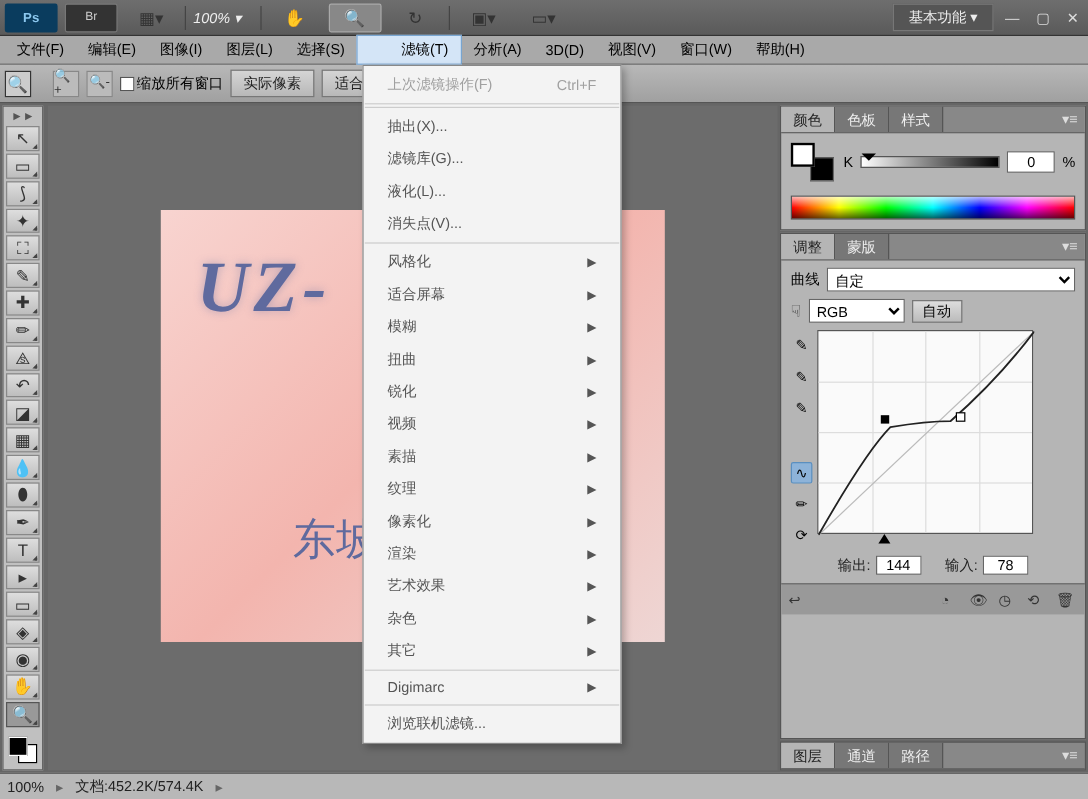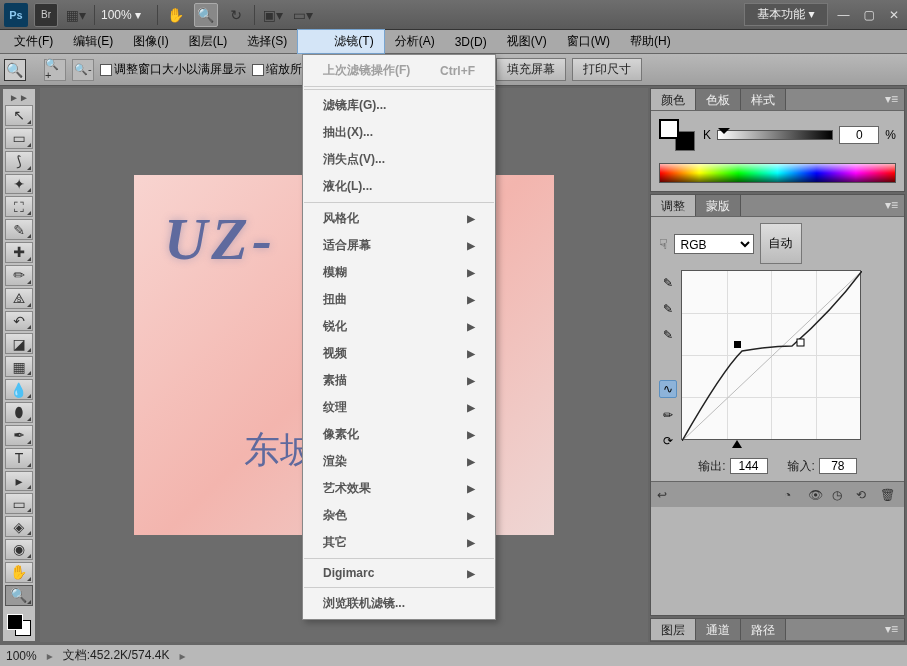--- a/index.html
+++ b/index.html
@@ -1,25 +1,25 @@
 <!DOCTYPE html>
 <html><head>
 <meta charset="utf-8">
 <style>
 * { margin: 0; padding: 0; box-sizing: border-box; font-family: "Microsoft YaHei", Arial, sans-serif; font-size: 12px; }
 body { background: #666; width: 907px; height: 666px; overflow: hidden; user-select: none; }
 
 
 .top-bar { height: 30px; background: linear-gradient(#6e6e6e, #5a5a5a); display: flex; align-items: center; padding: 0 4px; gap: 6px; border-bottom: 1px solid #333; }
-.top-bar .icon-btn { width: 24px; height: 24px; display: flex; align-items: center; justify-content: center; color: #ddd; border-radius: 2px; }
+.top-bar .icon-btn { width: 44px; height: 24px; display: flex; align-items: center; justify-content: center; color: #ddd; border-radius: 2px; }
 .top-bar .icon-btn.ps { background: #0a3c5e; color: #8cc8ef; font-weight: bold; font-size: 11px; }
 .top-bar .icon-btn.br { background: #333; color: #ccc; font-size: 10px; border: 1px solid #777; }
 .top-bar .icon-btn.active { background: #888; border: 1px solid #aaa; }
 .top-bar .divider { width: 1px; height: 20px; background: #444; }
-.zoom-val { color: #eee; width: 50px; }
+.zoom-val { color: #eee; width: 50px; font-style: italic; }
 .workspace-sel { margin-left: auto; color: #eee; padding: 2px 12px; background: #555; border: 1px solid #777; }
 .win-ctrl { color: #ddd; margin: 0 4px; cursor: default; }
 
 
 .menu-bar { height: 24px; background: #a9a9a9; display: flex; align-items: center; padding: 0 4px; border-bottom: 1px solid #666; }
 .menu-item { padding: 3px 10px; color: #000; cursor: default; }
 .menu-item.active { background: #d4e5f7; border: 1px solid #78a5d1; padding-left: 36px; }
 
 
 .options-bar { height: 32px; background: linear-gradient(#b8b8b8, #a0a0a0); display: flex; align-items: center; padding: 0 4px; gap: 6px; border-bottom: 1px solid #555; }
@@ -64,38 +64,38 @@
 .k-row { display: flex; align-items: center; gap: 6px; flex: 1; }
 .slider-track { flex: 1; height: 10px; background: linear-gradient(to right, #fff, #000); border: 1px solid #555; position: relative; }
 .slider-thumb { position: absolute; left: 0; top: -3px; width: 0; height: 0; border: 6px solid transparent; border-top-color: #000; }
 .num-in { width: 40px; border: 1px solid #666; background: #fff; text-align: center; padding: 1px; }
 .spectrum { height: 20px; margin: 4px 8px 8px; border: 1px solid #555; background: linear-gradient(to right, red, yellow, lime, cyan, blue, magenta, red); position: relative; }
 .spectrum::before { content: ''; position: absolute; inset: 0; background: linear-gradient(to bottom, rgba(255,255,255,0.7), transparent 50%, rgba(0,0,0,0.6)); }
 
 .adj-body { padding: 6px 8px; }
 .adj-row { display: flex; align-items: center; gap: 6px; margin-bottom: 6px; }
 .adj-sel { flex: 1; border: 1px solid #666; background: #fff; padding: 2px; height: 20px; }
-.adj-btn { padding: 11px 8px; border: 1px solid #777; background: linear-gradient(#ddd, #bbb); }
+.adj-btn { padding: 0 8px; border: 1px solid #777; background: linear-gradient(#ddd, #bbb); }
 .curve-area { display: flex; gap: 4px; }
 .curve-tools { display: flex; flex-direction: column; gap: 8px; padding-top: 4px; }
 .curve-tools span { width: 18px; height: 18px; display: flex; align-items: center; justify-content: center; }
 .curve-tools span.ct-active { background: #8db3d9; border: 1px solid #5a8fc0; border-radius: 2px; }
 .curve-box { width: 180px; height: 170px; background: #fafafa; border: 1px solid #555; position: relative; }
 .grid-line { position: absolute; background: #ddd; }
 .curve-io { display: flex; gap: 20px; justify-content: center; margin-top: 8px; }
 .curve-io label { color: #222; }
 .io-in { width: 38px; border: 1px solid #666; background: #fff; text-align: center; margin-left: 4px; }
 
 .adj-footer { height: 26px; background: #999; border-top: 1px solid #666; display: flex; align-items: center; gap: 6px; padding: 0 6px; color: #333; }
 .adj-footer span { width: 18px; }
 
 .layer-panel .panel-tabs { }
 
 
-.filter-menu { position: absolute; top: 54px; left: 302px; width: 194px; background: #f3f3f3; border: 1px solid #888; box-shadow: 3px 3px 6px rgba(0,0,0,0.25); z-index: 100; padding: 2px 0; font-weight: bold; }
+.filter-menu { position: absolute; top: 54px; left: 302px; width: 216px; background: #f3f3f3; border: 1px solid #888; box-shadow: 3px 3px 6px rgba(0,0,0,0.25); z-index: 100; padding: 2px 0; }
 .fm-item { padding: 5px 20px; color: #555; display: flex; justify-content: space-between; align-items: center; }
 .fm-item.disabled { color: #a0a0a0; }
 .fm-sep { height: 1px; background: #ccc; margin: 2px 1px; }
 .fm-arrow { color: #555; font-size: 10px; }
 
 
 .status-bar { height: 22px; background: #b8b8b8; display: flex; align-items: center; padding: 0 6px; gap: 10px; color: #222; border-top: 1px solid #666; }
 
 
 .ico { font-size: 14px; line-height: 1; color: #333; }
@@ -151,24 +151,20 @@
 <div class="options-bar">
   <div class="opt-icon sel">
       <span class="ico">🔍</span>
     </div>
   <div style="width:6px"></div>
   <div class="opt-icon">
       <span class="ico" style="font-size:11px">🔍+</span>
     </div>
   <div class="opt-icon">
       <span class="ico" style="font-size:11px">🔍-</span>
-    </div>
-  <div class="opt-check">
-      <span class="box"></span>
-      <span>调整窗口大小以满屏显示</span>
     </div>
   <div class="opt-check">
       <span class="box"></span>
       <span>缩放所有窗口</span>
     </div>
   <div class="opt-btn">实际像素</div>
   <div class="opt-btn">适合屏幕</div>
   <div class="opt-btn">填充屏幕</div>
   <div class="opt-btn">打印尺寸</div>
 </div>
@@ -284,20 +280,24 @@
       <div class="spectrum"></div>
     </div>
 
     <div class="panel" style="flex:1">
       <div class="panel-tabs">
         <div class="ptab active">调整</div>
         <div class="ptab">蒙版</div>
         <div class="ptab-menu">▾≡</div>
       </div>
       <div class="adj-body">
+        <div class="adj-row">
+          <span>曲线</span>
+          <select class="adj-sel"><option>自定</option></select>
+        </div>
         <div class="adj-row">
           <span class="ico">☟</span>
           <select class="adj-sel" style="flex:0 0 80px"><option>RGB</option></select>
           <button class="adj-btn">自动</button>
         </div>
         <div class="curve-area">
           <div class="curve-tools">
             <span>✎</span>
             <span>✎</span>
             <span>✎</span>
@@ -358,24 +358,24 @@
   <span style="color:#666">▸</span>
 </div>
 
 <div class="filter-menu">
   <div class="fm-item disabled">
       <span>上次滤镜操作(F)</span>
       <span>Ctrl+F</span>
     </div>
   <div class="fm-sep"></div>
   <div class="fm-sep"></div>
+  <div class="fm-item">抽出(X)...</div>
   <div class="fm-item">滤镜库(G)...</div>
-  <div class="fm-item">抽出(X)...</div>
+  <div class="fm-item">液化(L)...</div>
   <div class="fm-item">消失点(V)...</div>
-  <div class="fm-item">液化(L)...</div>
   <div class="fm-sep"></div>
   <div class="fm-item">
       <span>风格化</span>
       <span class="fm-arrow">▶</span>
     </div>
   <div class="fm-item">
       <span>适合屏幕</span>
       <span class="fm-arrow">▶</span>
     </div>
   <div class="fm-item">

